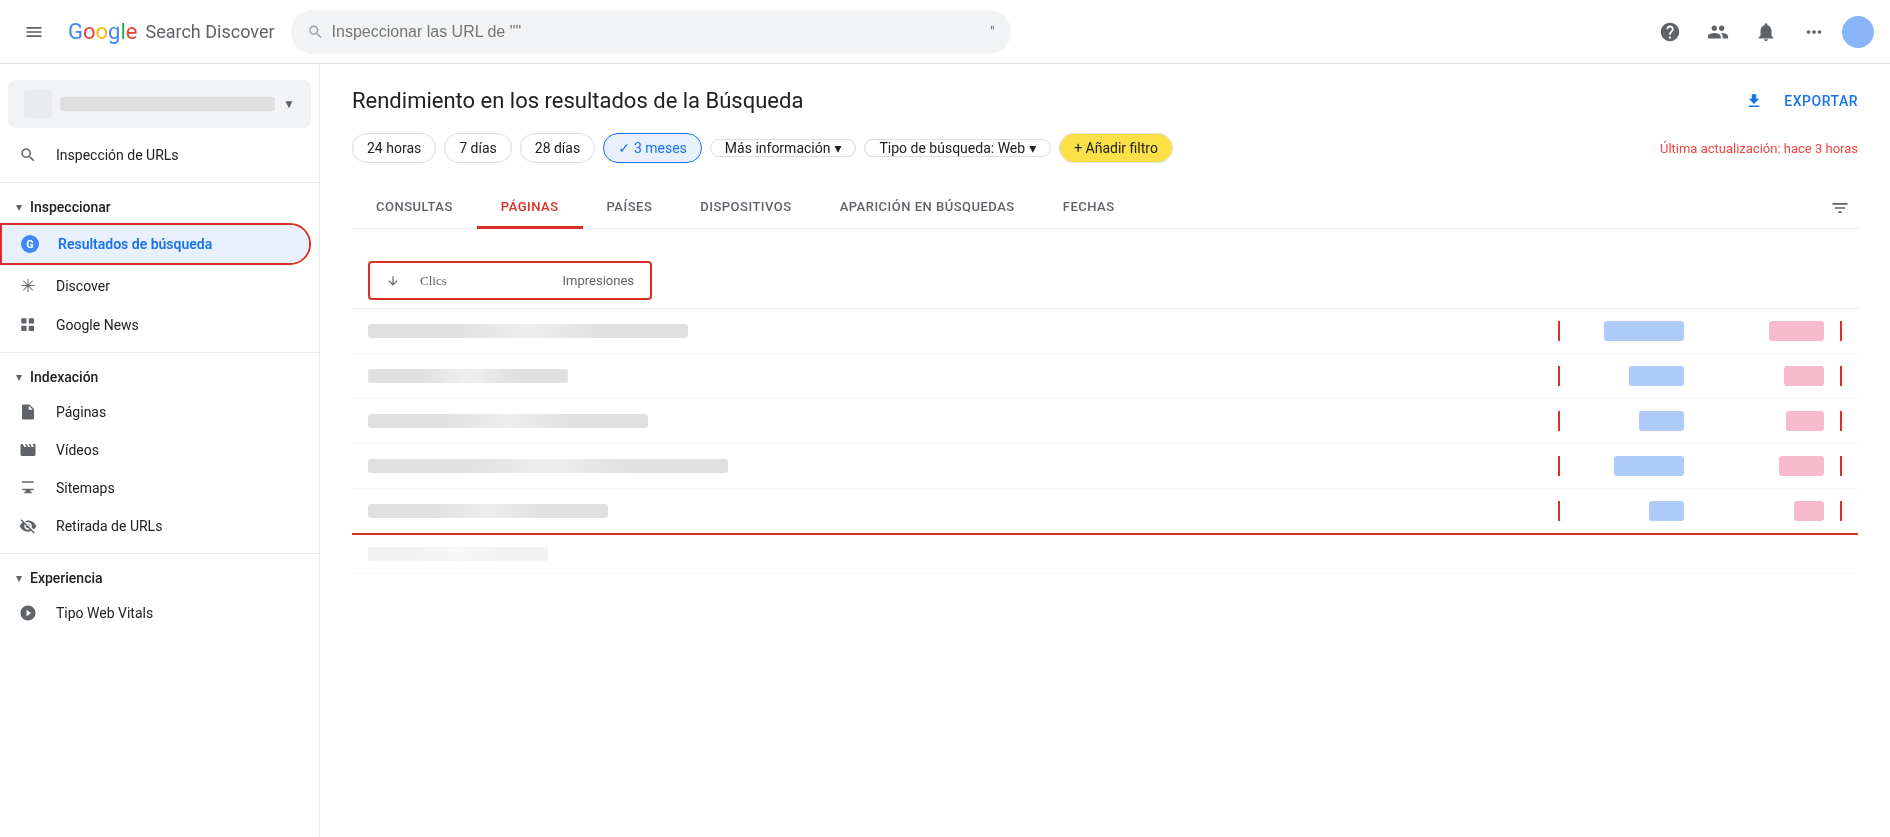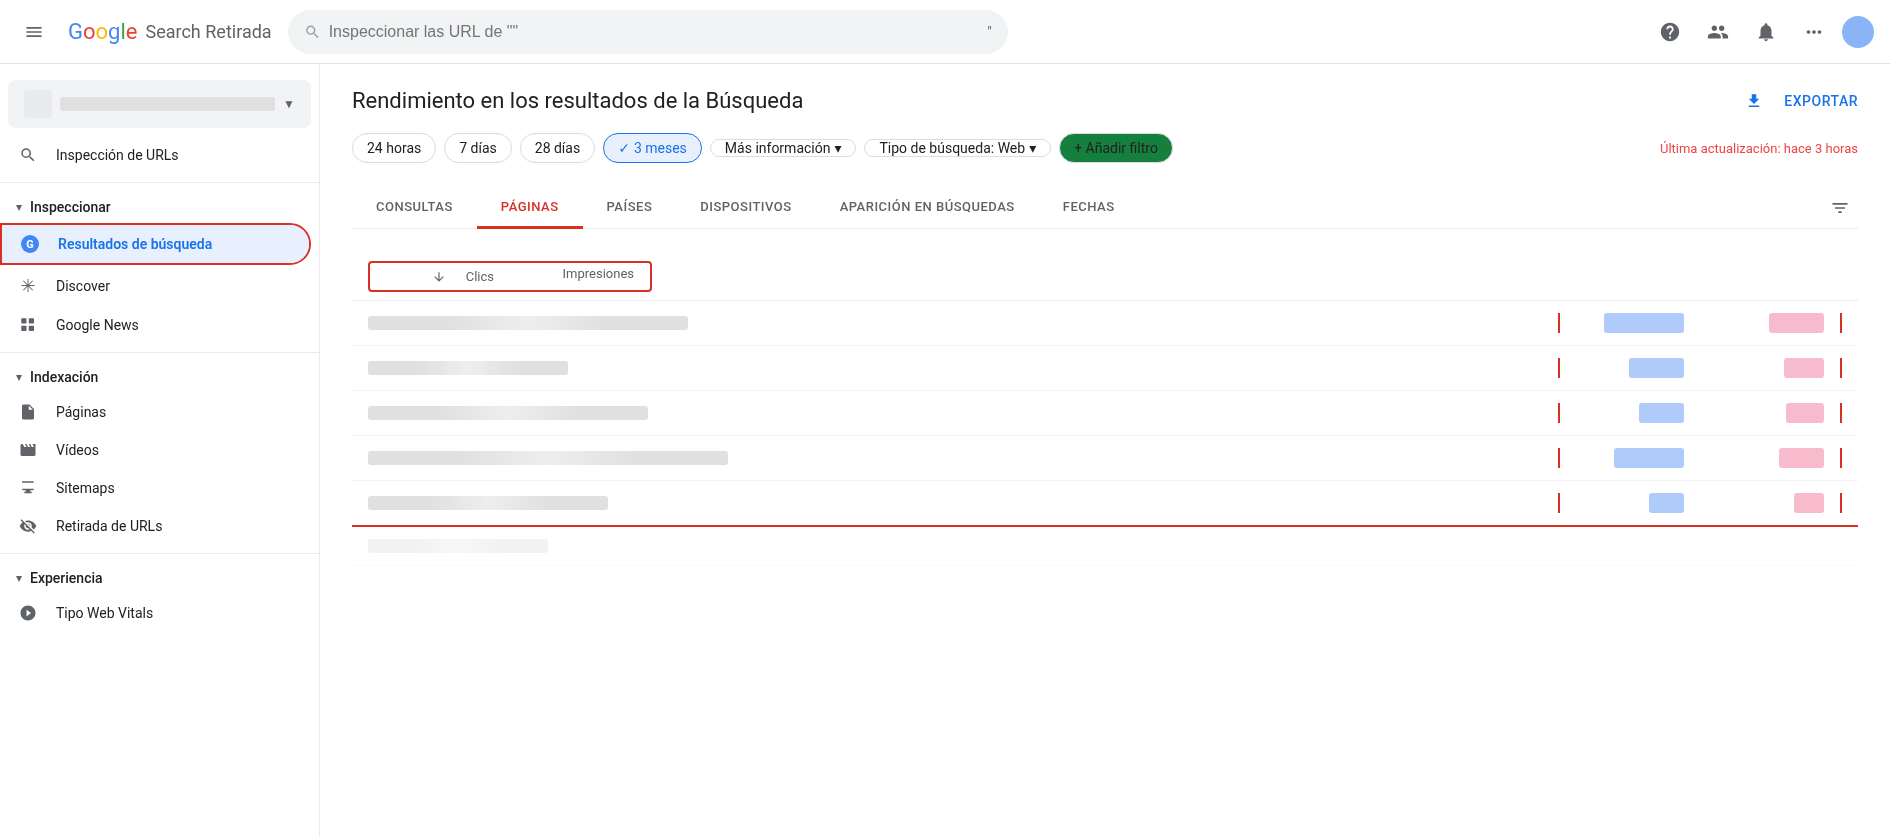--- a/index.html
+++ b/index.html
@@ -44,21 +44,21 @@
     
     .page-header { display: flex; align-items: center; justify-content: space-between; margin-bottom: 20px; }
     .page-title { font-size: 22px; font-weight: 400; color: #202124; }
     .export-btn { display: flex; align-items: center; gap: 21px; color: #1a73e8; font-size: 14px; font-weight: 500; cursor: pointer; text-transform: uppercase; letter-spacing: 0.5px; }
 
     .filter-bar { display: flex; align-items: center; gap: 8px; margin-bottom: 24px; flex-wrap: wrap; }
     .filter-chip { padding: 6px 14px; border-radius: 16px; border: 1px solid #dadce0; font-size: 14px; color: #202124; cursor: pointer; background: #fff; }
     .filter-chip.active { border-color: #1a73e8; background: #e8f0fe; color: #1a73e8; display: flex; align-items: center; gap: 4px; }
     .filter-chip-check { color: #1a73e8; font-size: 14px; }
     .filter-dropdown { padding: 0 14px; border-radius: 16px; border: 1px solid #dadce0; font-size: 14px; color: #202124; cursor: pointer; background: #fff; display: flex; align-items: center; gap: 4px; }
-    .filter-add { padding: 6px 14px; border-radius: 16px; border: 1px solid #dadce0; font-size: 14px; color: #202124; cursor: pointer; background: #15803d; display: flex; gap: 4px; }
+    .filter-add { padding: 6px 14px; border-radius: 16px; border: 1px solid #dadce0; font-size: 14px; color: #202124; cursor: pointer; background: #fde047; display: flex; gap: 4px; }
     .last-update { margin-left: auto; font-size: 13px; color: #ef4444; }
 
     
     .tabs-container { display: flex; border-bottom: 1px solid #e8eaed; margin-bottom: 24px; }
     .tab { padding: 12px 24px; font-size: 13px; font-weight: 500; color: #5f6368; cursor: pointer; text-transform: uppercase; letter-spacing: 0.5px; border-bottom: 3px solid transparent; margin-bottom: -1px; }
     .tab.active { color: #d93025; border-bottom-color: #d93025; }
 
     
     .table-container { width: 100%; }
     .table-header { display: flex; align-items: center; padding: 8px 16px; border-bottom: 1px solid #e8eaed; }
@@ -85,21 +85,21 @@
     <div class="menu-icon">
       <svg width="20" height="20" viewBox="0 0 24 24" fill="#5f6368">
         <path d="M3 18h18v-2H3v2zm0-5h18v-2H3v2zm0-7v2h18V6H3z"></path>
       </svg>
     </div>
 
     <div class="logo-area">
       <span class="logo-google">
         <span class="g-blue">G</span><span class="g-red">o</span><span class="g-yellow">o</span><span class="g-blue">g</span><span class="g-green">l</span><span class="g-red">e</span>
       </span>
-      <span class="logo-app-name">Search Retirada</span>
+      <span class="logo-app-name">Search Discover</span>
     </div>
 
     <div class="search-bar">
       <svg width="18" height="18" viewBox="0 0 24 24" fill="#9aa0a6">
         <path d="M15.5 14h-.79l-.28-.27A6.471 6.471 0 0 0 16 9.5 6.5 6.5 0 1 0 9.5 16c1.61 0 3.09-.59 4.23-1.57l.27.28v.79l5 4.99L20.49 19l-4.99-5zm-6 0C7.01 14 5 11.99 5 9.5S7.01 5 9.5 5 14 7.01 14 9.5 11.99 14 9.5 14z"></path>
       </svg>
       <input type="text" style="color: rgb(95, 99, 104);" readonly="" placeholder="Inspeccionar las URL de &quot;&quot;">
       <span style="color:#5f6368; font-size:14px; margin-left:auto;">"</span>
     </div>
 
@@ -288,27 +288,27 @@
               <path d="M10 18h4v-2h-4v2zM3 6v2h18V6H3zm3 7h12v-2H6v2z"></path>
             </svg>
         </div>
       </div>
 
       <div class="table-container">
 
         <div class="table-header">
 
           <div style="display: flex; border: 2px solid #d93025; border-radius: 4px; overflow: hidden;">
-            <div class="table-header-clics" style="padding: 6px 16px; display:flex; align-items:center; gap:20px; justify-content:flex-end;">
+            <div class="table-header-clics" style="padding: 6px 16px; display:flex; align-items:center; gap:20px; justify-content:flex-start;font-family:Liberation Serif, serif;">
               <svg width="14" height="14" viewBox="0 0 24 24" fill="#5f6368">
                   <path d="M20 12l-1.41-1.41L13 16.17V4h-2v12.17l-5.58-5.59L4 12l8 8 8-8z"></path>
                 </svg>
               <span>Clics</span>
             </div>
-            <div class="table-header-impressions" style="padding: 3px 16px;">Impresiones</div>
+            <div class="table-header-impressions" style="padding: 10px 16px;">Impresiones</div>
           </div>
         </div>
 
         <div class="table-row">
           <div class="table-cell-page">
             <div class="page-url-skeleton" style="width: 320px;"></div>
           </div>
           <div style="display: flex; border-left: 2px solid #d93025; border-right: 2px solid #d93025;">
             <div class="table-cell-value" style="padding: 0 16px; width:140px; display:flex; justify-content:flex-end;">
               <div class="value-bar blue" style="width: 80px;"></div>

